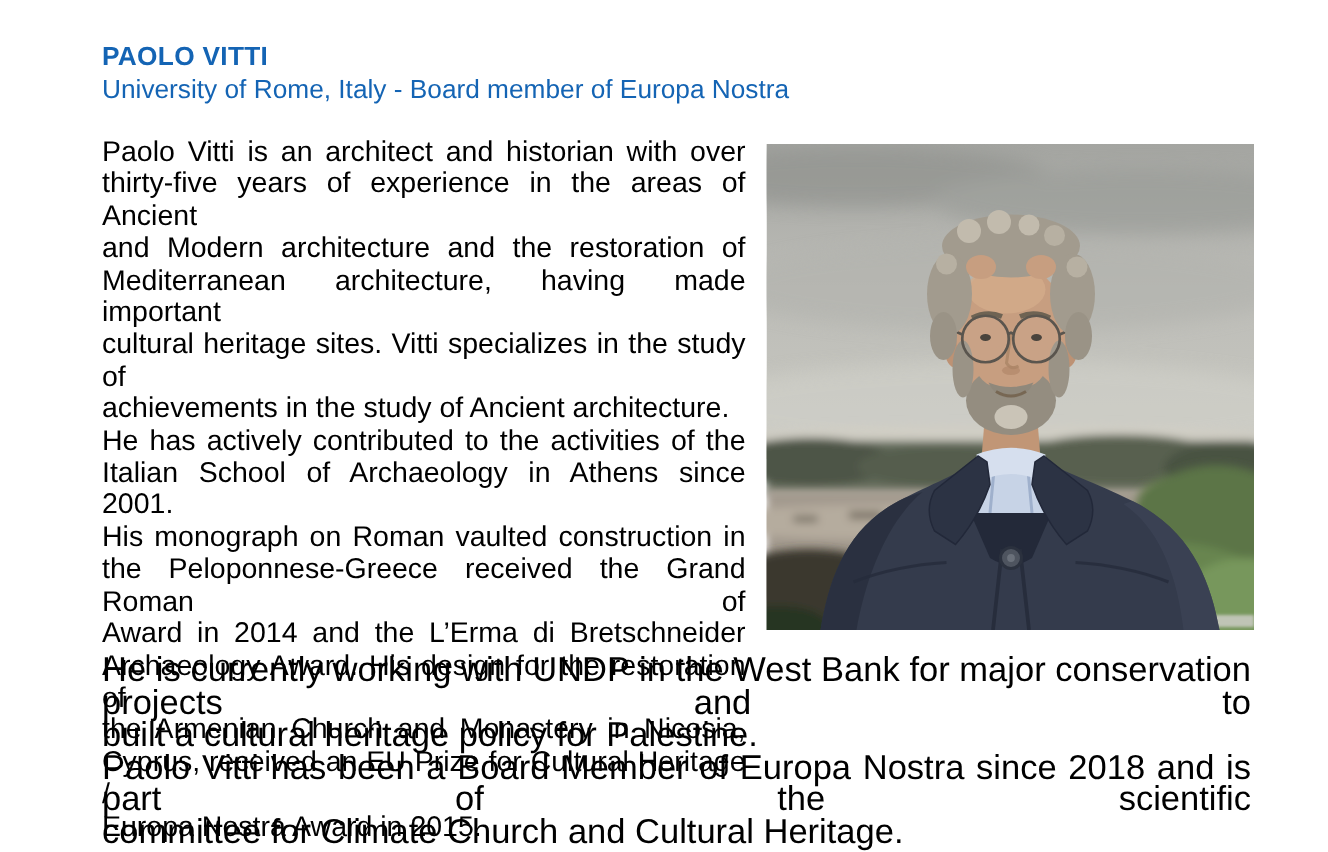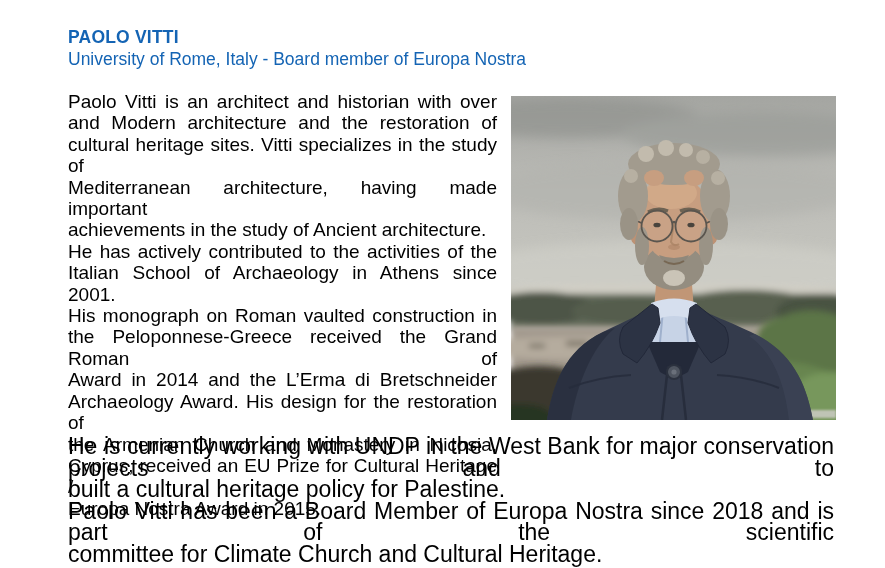--- a/index.html
+++ b/index.html
@@ -21,23 +21,24 @@
 
 <div class="page">
 
   <div class="hdr">
     <div class="hdr-name">PAOLO VITTI</div>
     <div class="hdr-sub">University of Rome, Italy - Board member of Europa Nostra</div>
   </div>
 
   <div class="bio-narrow">
     <div class="bl">Paolo Vitti is an architect and historian with over</div>
+    <div class="bl">thirty-five years of experience in the areas of Ancient</div>
     <div class="bl">and Modern architecture and the restoration of</div>
+    <div class="bl">Mediterranean architecture, having made important</div>
     <div class="bl">cultural heritage sites. Vitti specializes in the study of</div>
-    <div class="bl">Mediterranean architecture, having made important</div>
     <div class="bl pe">achievements in the study of Ancient architecture.</div>
     <div class="bl">He has actively contributed to the activities of the</div>
     <div class="bl">Italian School of Archaeology in Athens since 2001.</div>
     <div class="bl">His monograph on Roman vaulted construction in</div>
     <div class="bl">the Peloponnese-Greece received the Grand Roman of</div>
     <div class="bl">Award in 2014 and the L’Erma di Bretschneider</div>
     <div class="bl">Archaeology Award. His design for the restoration of</div>
     <div class="bl">the Armenian Church and Monastery in Nicosia,</div>
     <div class="bl">Cyprus, received an EU Prize for Cultural Heritage /</div>
     <div class="bl pe">Europa Nostra Award in 2015.</div>

